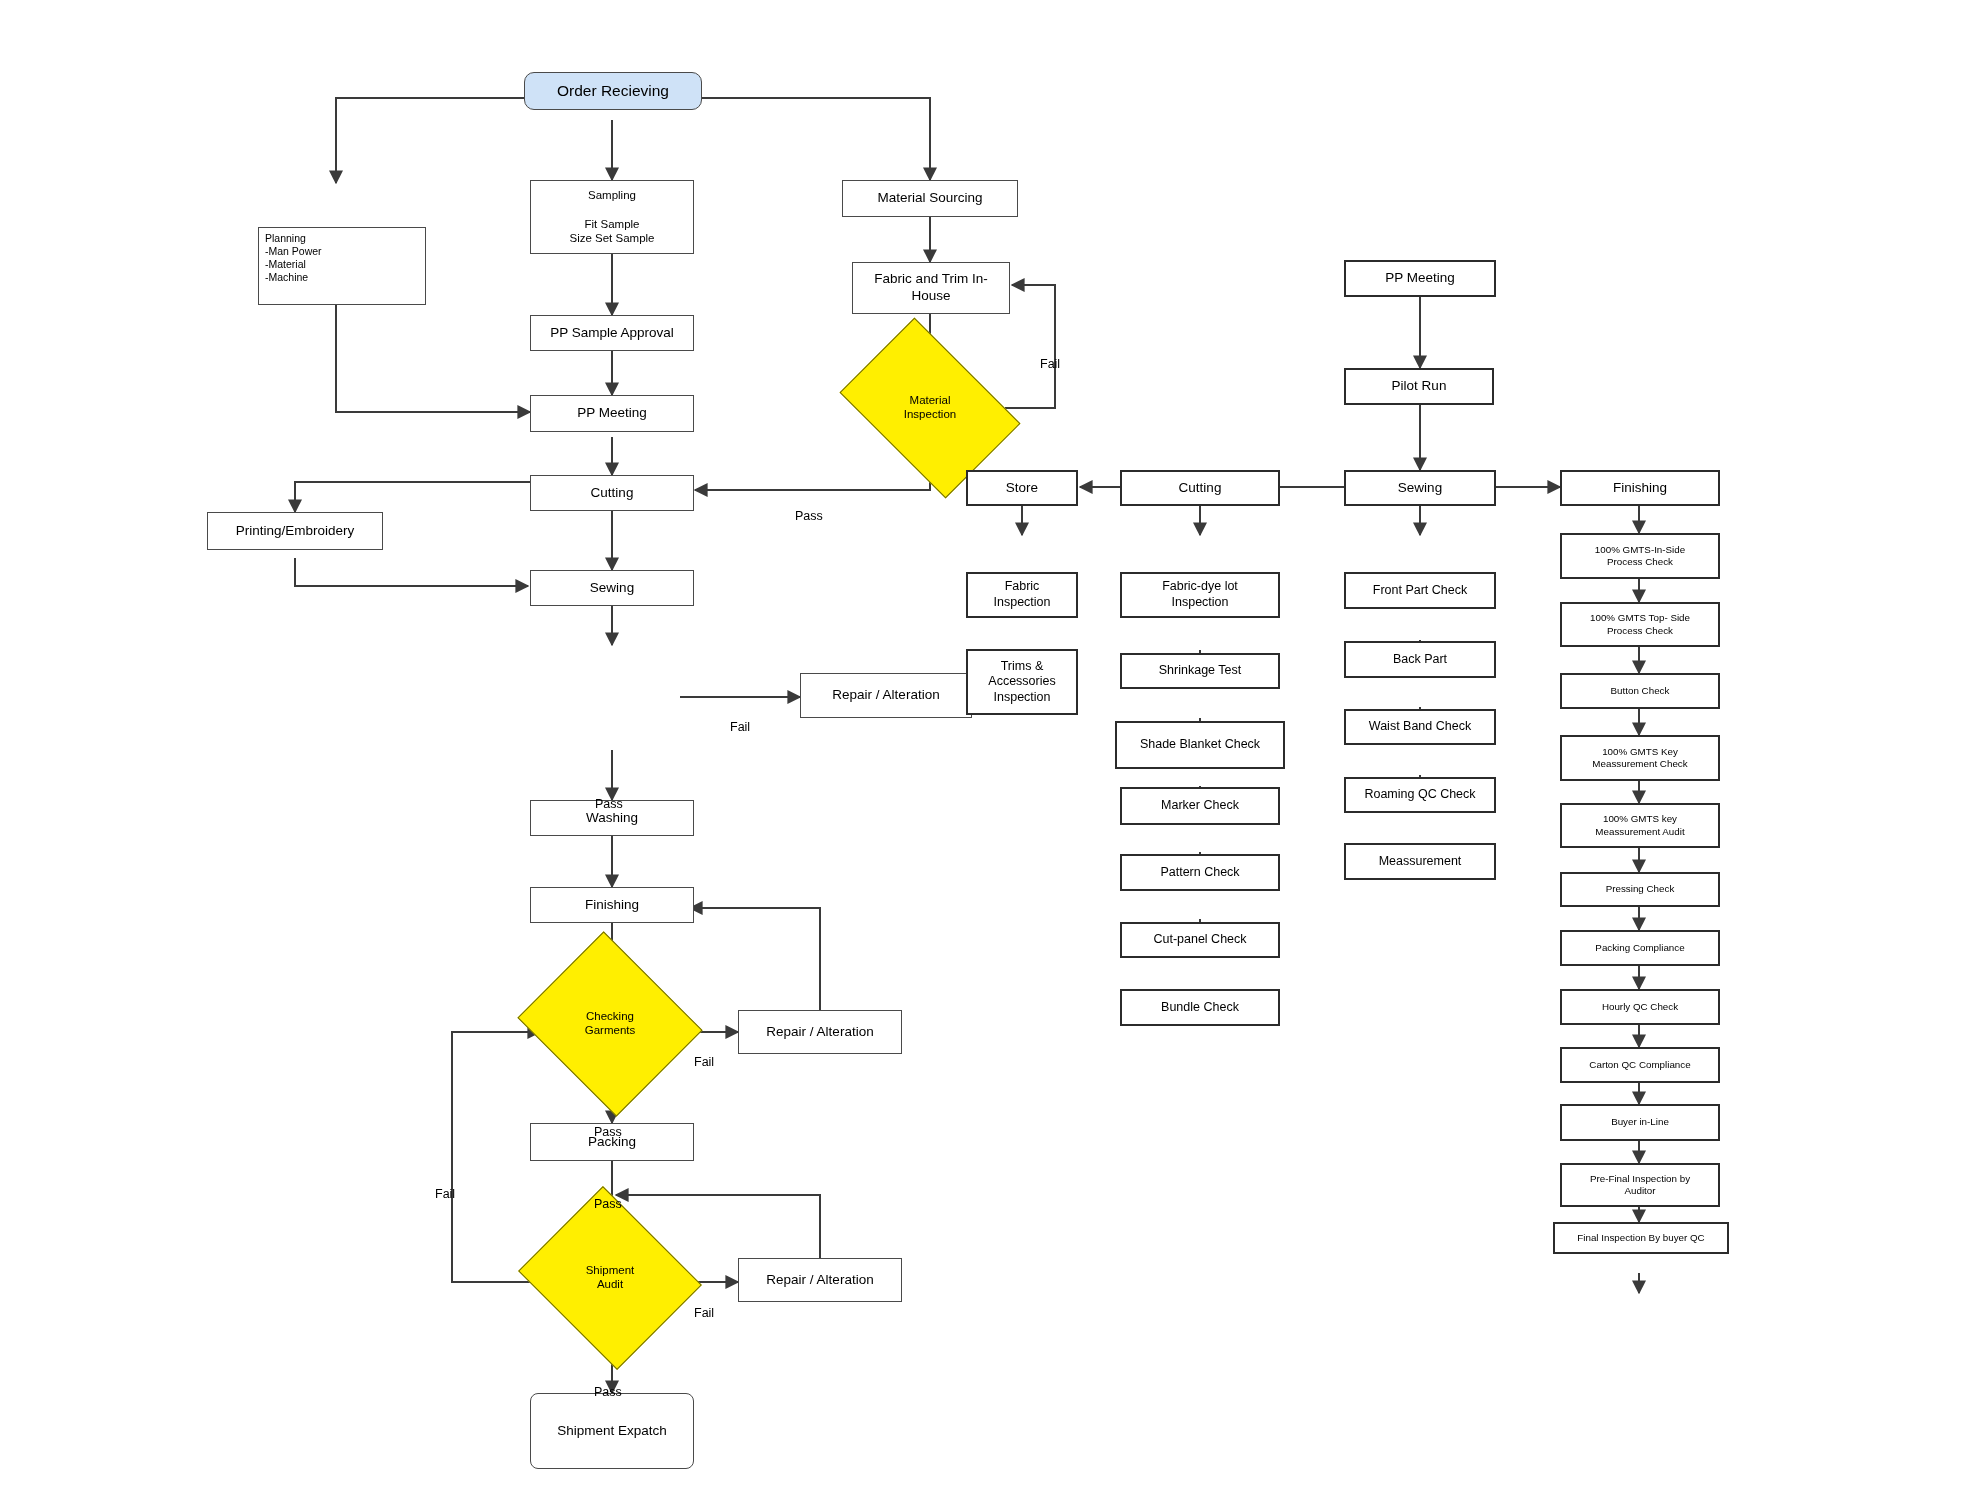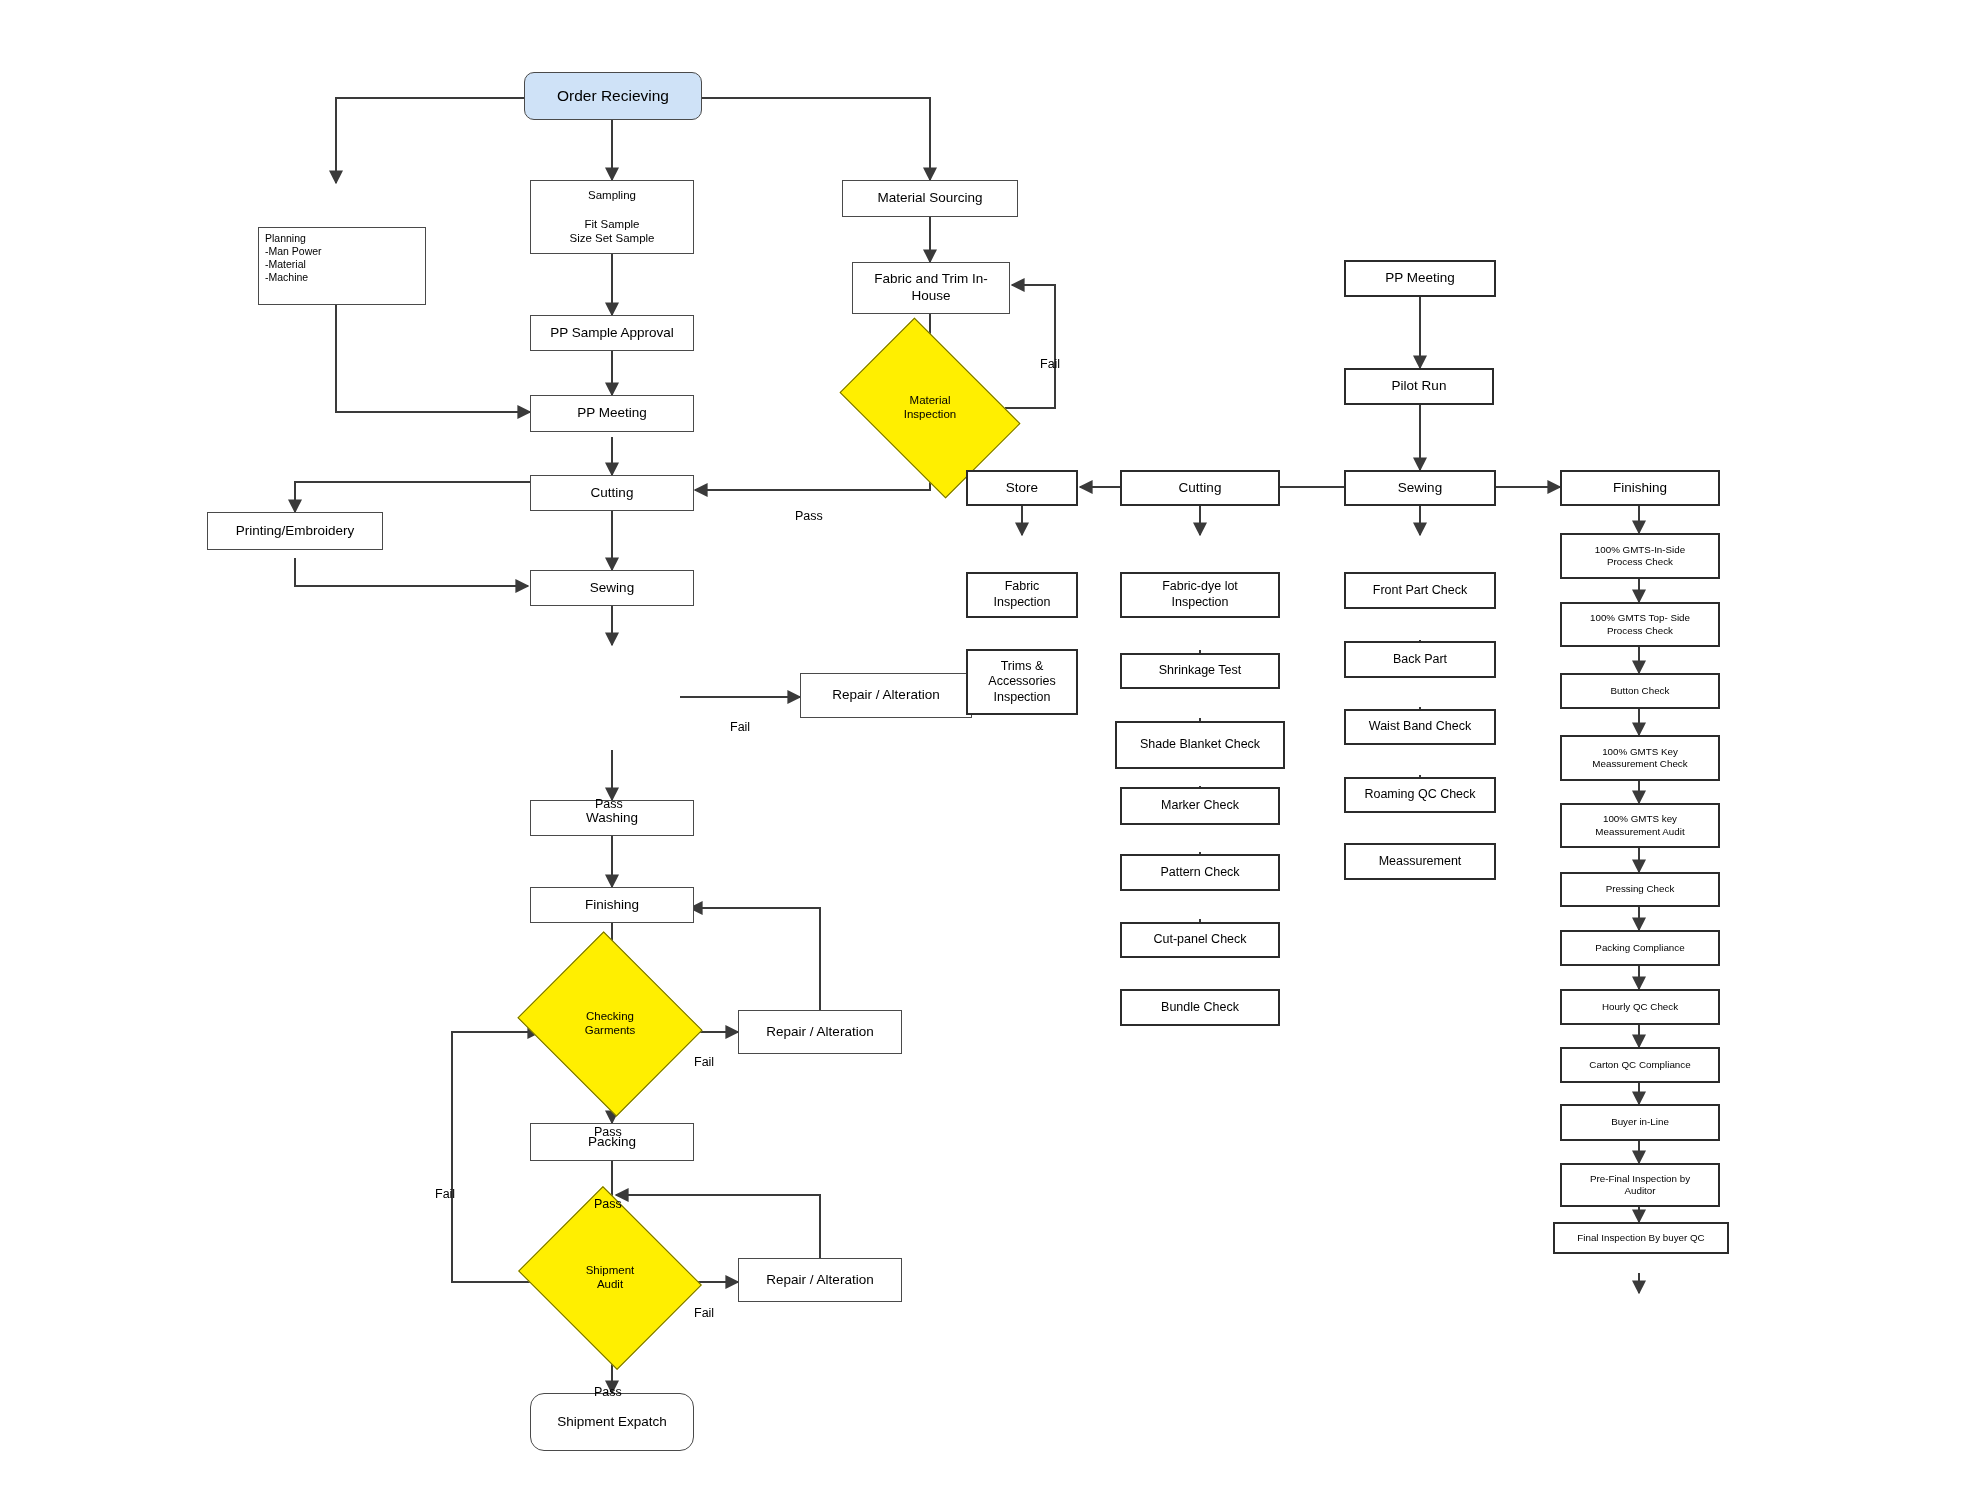--- a/index.html
+++ b/index.html
@@ -221,21 +221,21 @@
   <div class="edgelabel fs-13" style="left:795px;top:472px;">Pass</div>
   <div class="edgelabel fs-13" style="left:730px;top:683px;">Fail</div>
   <div class="edgelabel fs-13" style="left:595px;top:760px;">Pass</div>
   <div class="edgelabel fs-13" style="left:694px;top:1018px;">Fail</div>
   <div class="edgelabel fs-13" style="left:594px;top:1088px;">Pass</div>
   <div class="edgelabel fs-13" style="left:435px;top:1150px;">Fail</div>
   <div class="edgelabel fs-13" style="left:694px;top:1269px;">Fail</div>
   <div class="edgelabel fs-13" style="left:594px;top:1160px;">Pass</div>
   <div class="edgelabel fs-13" style="left:594px;top:1348px;">Pass</div>
 
-  <div class="node terminator fs-16" style="left:524px;top:72px;width:178px;height:48px;">
+  <div class="node terminator fs-16" style="left:524px;top:72px;width:178px;height:38px;">
     <span class="lbl">Order Recieving</span>
   </div>
 
   <div class="node rect boxlist fs-11" style="left:258px;top:183px;width:168px;height:78px;">
     <span class="lbl">Planning
       -Man Power
       -Material
       -Machine</span>
   </div>
 
@@ -310,21 +310,21 @@
   <div class="diamond" style="left:540px;top:1218px;width:140px;height:120px;">
     <div class="shape"></div>
     <div class="dtext fs-12">Shipment
 Audit</div>
   </div>
 
   <div class="node rect fs-14" style="left:738px;top:1258px;width:164px;height:44px;">
     <span class="lbl">Repair / Alteration</span>
   </div>
 
-  <div class="node terminator-plain fs-14" style="left:530px;top:1393px;width:164px;height:58px;">
+  <div class="node terminator-plain fs-14" style="left:530px;top:1393px;width:164px;height:76px;border-radius:8px;">
     <span class="lbl">Shipment Expatch</span>
   </div>
 
   <div class="node rect-dark fs-14" style="left:1344px;top:260px;width:152px;height:37px;">
     <span class="lbl">PP Meeting</span>
   </div>
 
   <div class="node rect-dark fs-14" style="left:1344px;top:368px;width:150px;height:37px;">
     <span class="lbl">Pilot Run</span>
   </div>

